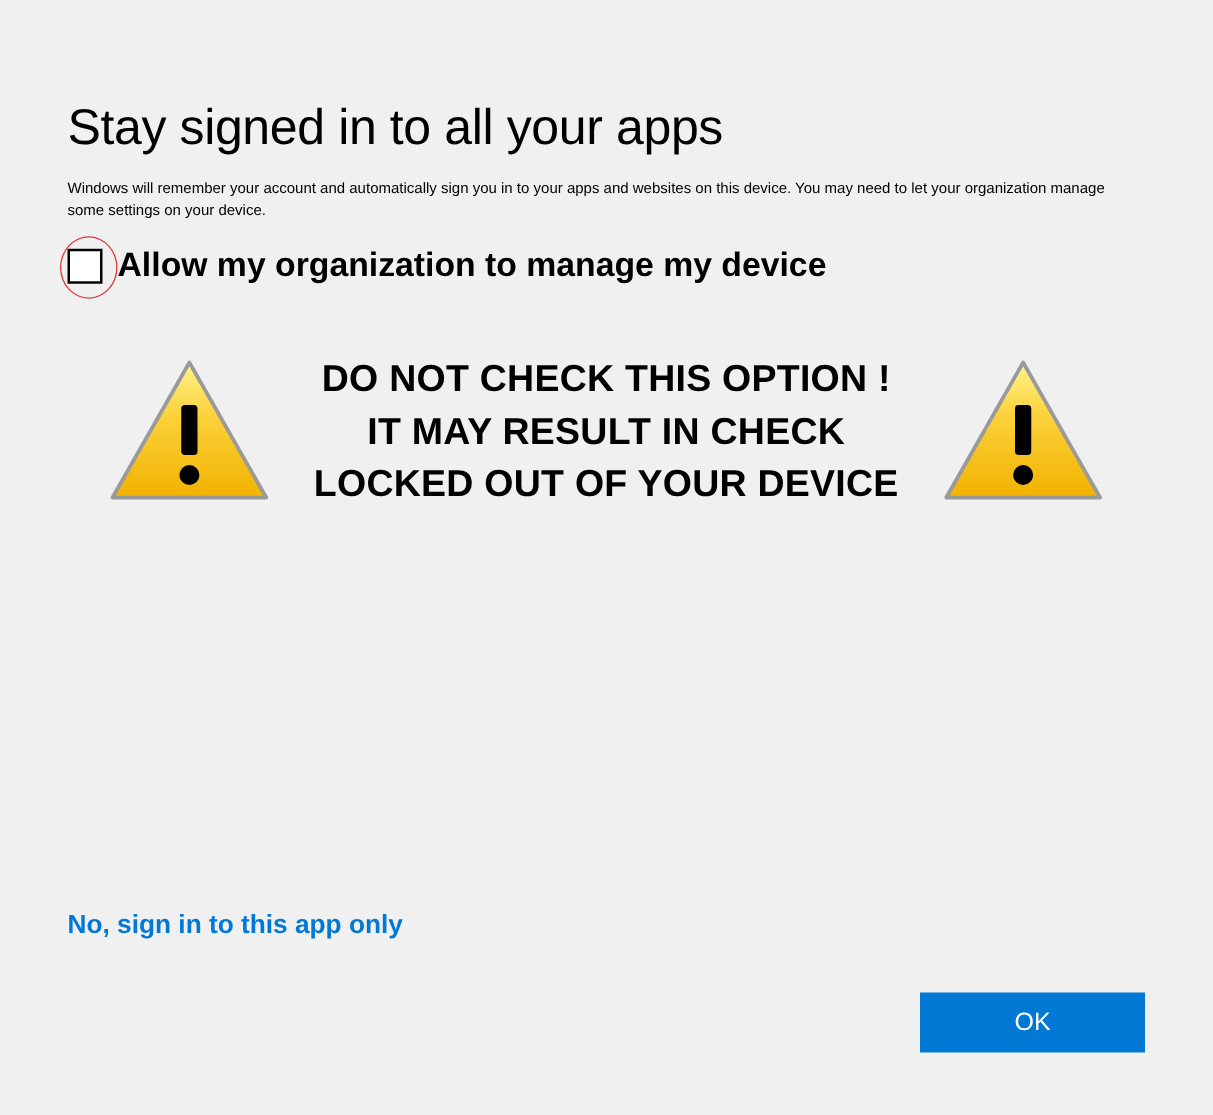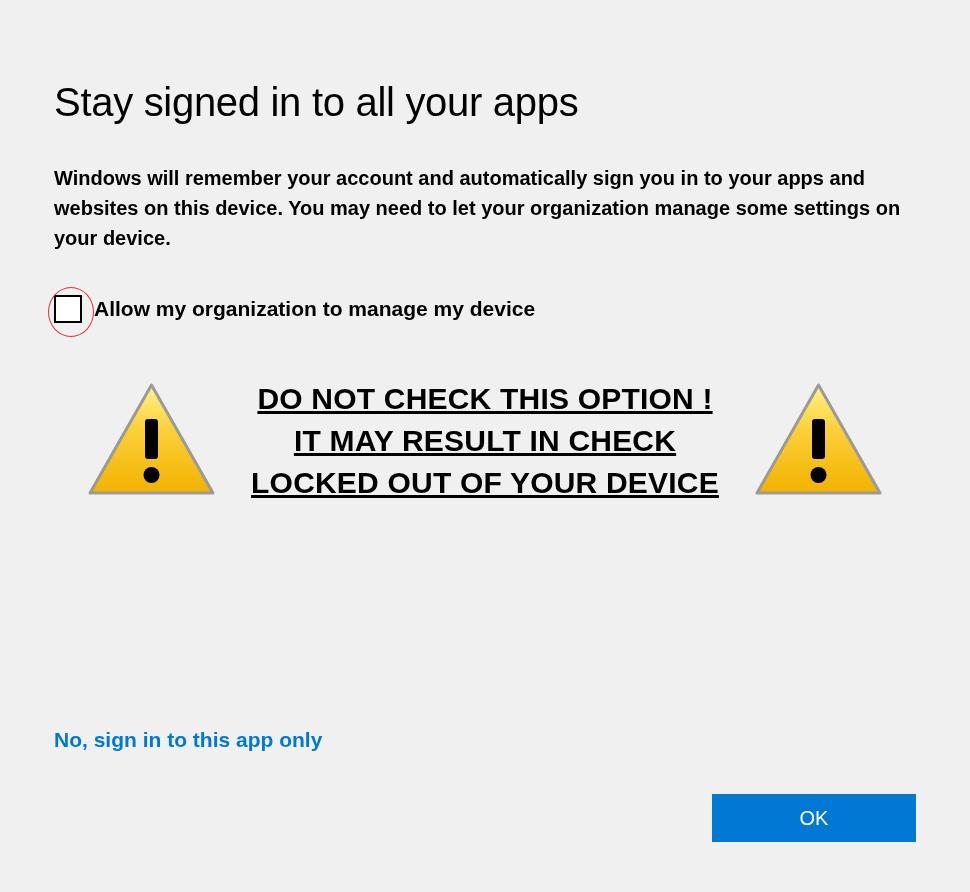--- a/index.html
+++ b/index.html
@@ -17,29 +17,29 @@
     }
     .dialog {
       padding: 80px 54px 50px 54px;
       height: 100%;
       position: relative;
     }
     .title {
       font-size: 40px;
       font-weight: 300;
       color: #000;
-      margin-bottom: 38px;
+      margin-bottom: 16px;
       letter-spacing: -0.3px;
     }
     .description {
-      font-size: 20px;
-      font-weight: 700;
+      font-size: 12px;
+      font-weight: 400;
       color: #000;
       line-height: 1.5;
-      margin-bottom: 42px;
+      margin-bottom: 20px;
       max-width: 850px;
     }
     .checkbox-row {
       display: flex;
       align-items: center;
       position: relative;
       margin-bottom: 55px;
     }
     .highlight-circle {
       position: absolute;
@@ -56,31 +56,30 @@
       height: 28px;
       border: 2.5px solid #000;
       background: #fff;
       flex-shrink: 0;
       margin-right: 12px;
       appearance: none;
       cursor: pointer;
       display: block;
     }
     .checkbox-label {
-      font-size: 21px;
+      font-size: 27px;
       font-weight: 700;
       color: #000;
     }
     .warning-block {
       display: flex;
       align-items: center;
       justify-content: flex-end;
       gap: 20px;
       padding: 0 30px;
-      text-decoration: underline;
     }
     .warning-icon {
       flex-shrink: 0;
     }
     .warning-text {
       font-size: 30px;
       font-weight: 800;
       color: #000;
       text-align: center;
       line-height: 1.4;
@@ -95,21 +94,21 @@
       font-weight: 700;
       color: #0078d4;
       cursor: pointer;
       text-decoration: none;
       text-align: right;
     }
     .ok-button {
       position: absolute;
       right: 54px;
       bottom: 50px;
-      width: 204px;
+      width: 180px;
       height: 48px;
       background: #0078d4;
       color: #fff;
       border: none;
       font-size: 20px;
       font-weight: 400;
       font-family: inherit;
       cursor: pointer;
     }
   </style>

